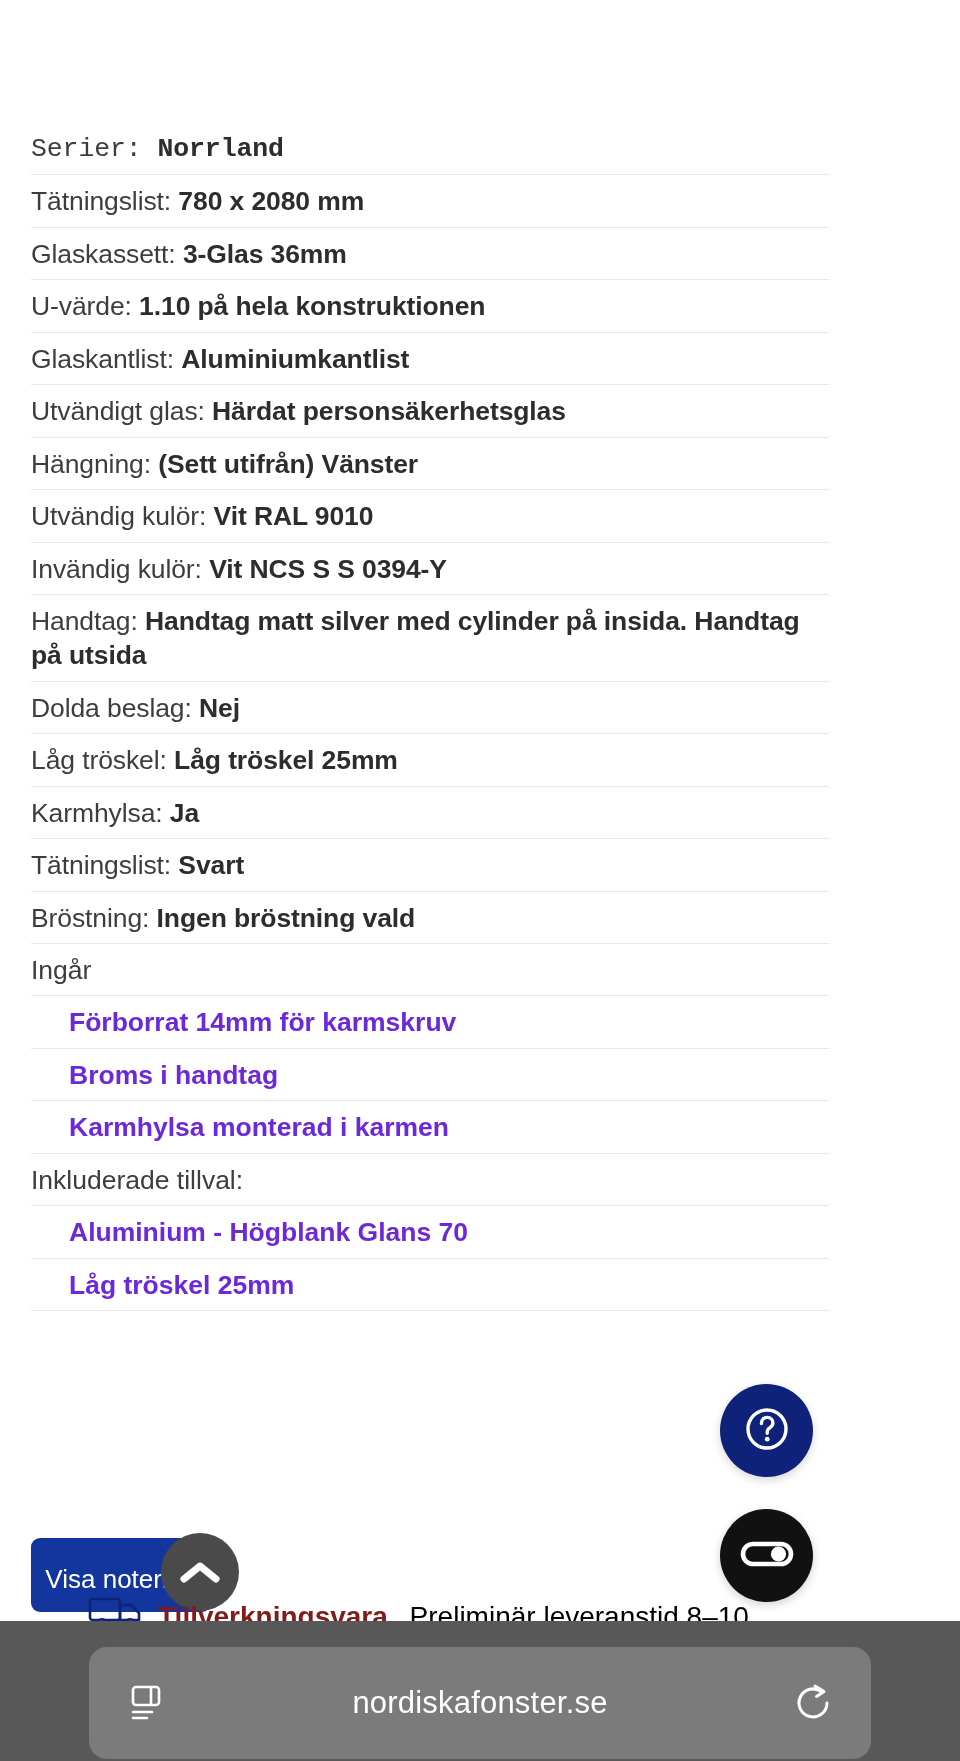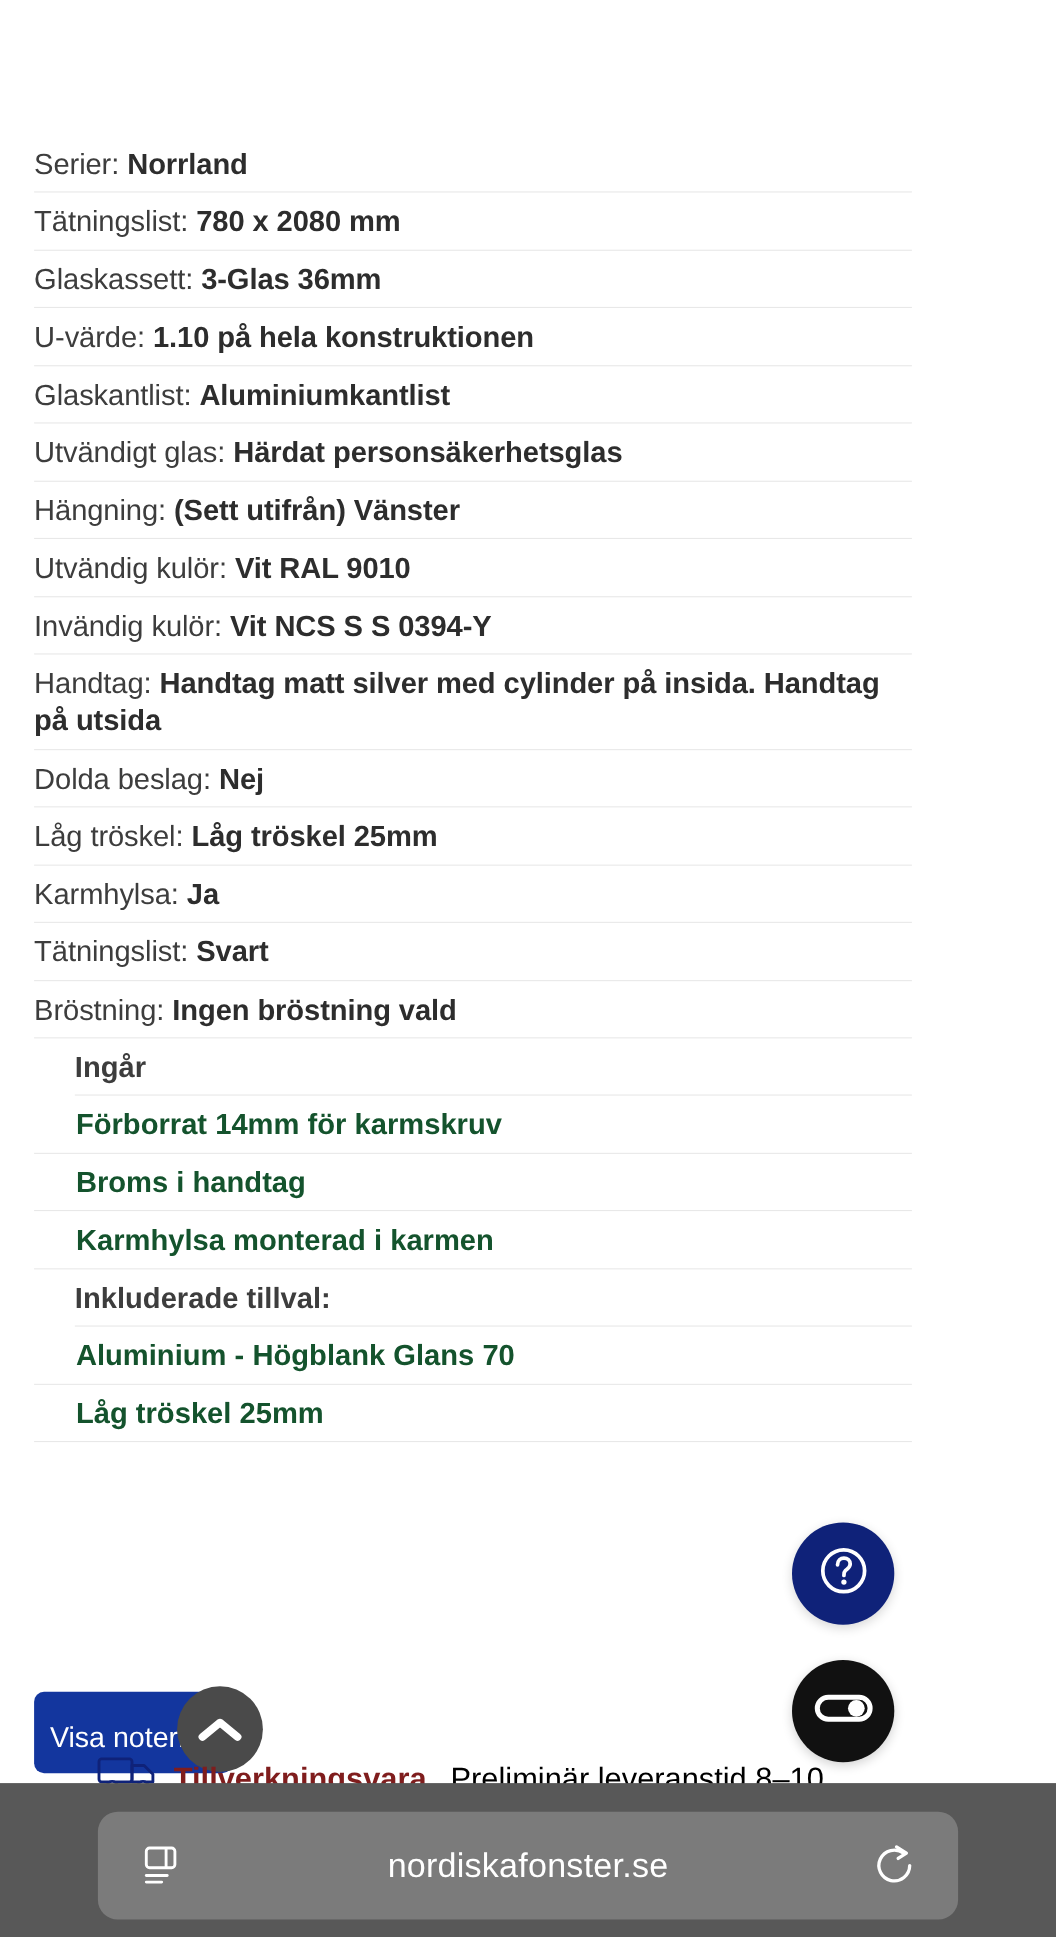--- a/index.html
+++ b/index.html
@@ -28,47 +28,46 @@
   }
 
   .spec-row {
     border-bottom: 1.6px solid #e8e8e8;
     padding: 9px 0 8px 0;
     font-size: 26.5px;
     line-height: 1.30;
     color: #3a3a3a;
     letter-spacing: -0.1px;
   }
-  .spec-row.first { padding-top: 4px; }
+  .spec-row.first { padding-top: 4px; font-family: Liberation Mono, monospace; }
 
   .spec-label {
     font-weight: 400;
     color: #3d3d3d;
   }
   .spec-value {
     font-weight: 700;
     color: #2d2d2d;
   }
 
   .group-head {
     border-bottom: 1.6px solid #e8e8e8;
     padding: 9px 0 8px 0;
     font-size: 26.5px;
     line-height: 1.30;
     color: #3d3d3d;
-    font-weight: 700;
-    margin-left: 37px;
+    font-weight: 400;
   }
 
   .group-item {
     border-bottom: 1.6px solid #e8e8e8;
     padding: 9px 0 8px 38px;
     font-size: 26.5px;
     line-height: 1.30;
-    color: #14532d;
+    color: #6d28d9;
     font-weight: 700;
   }
 
   
   .cta-button {
     position: absolute;
     left: 31px;
     top: 1538px;
     width: 180px;
     height: 74px;
@@ -151,21 +150,21 @@
     bottom: 0;
     width: 960px;
     height: 140px;
     background: #585858;
   }
   .url-pill {
     position: absolute;
     left: 89px;
     top: 26px;
     width: 782px;
-    height: 98px;
+    height: 112px;
     background: #7b7b7b;
     border-radius: 18px;
     display: flex;
     align-items: center;
     padding: 11px 34px;
   }
   .url-text {
     flex: 1;
     text-align: center;
     color: #ffffff;

